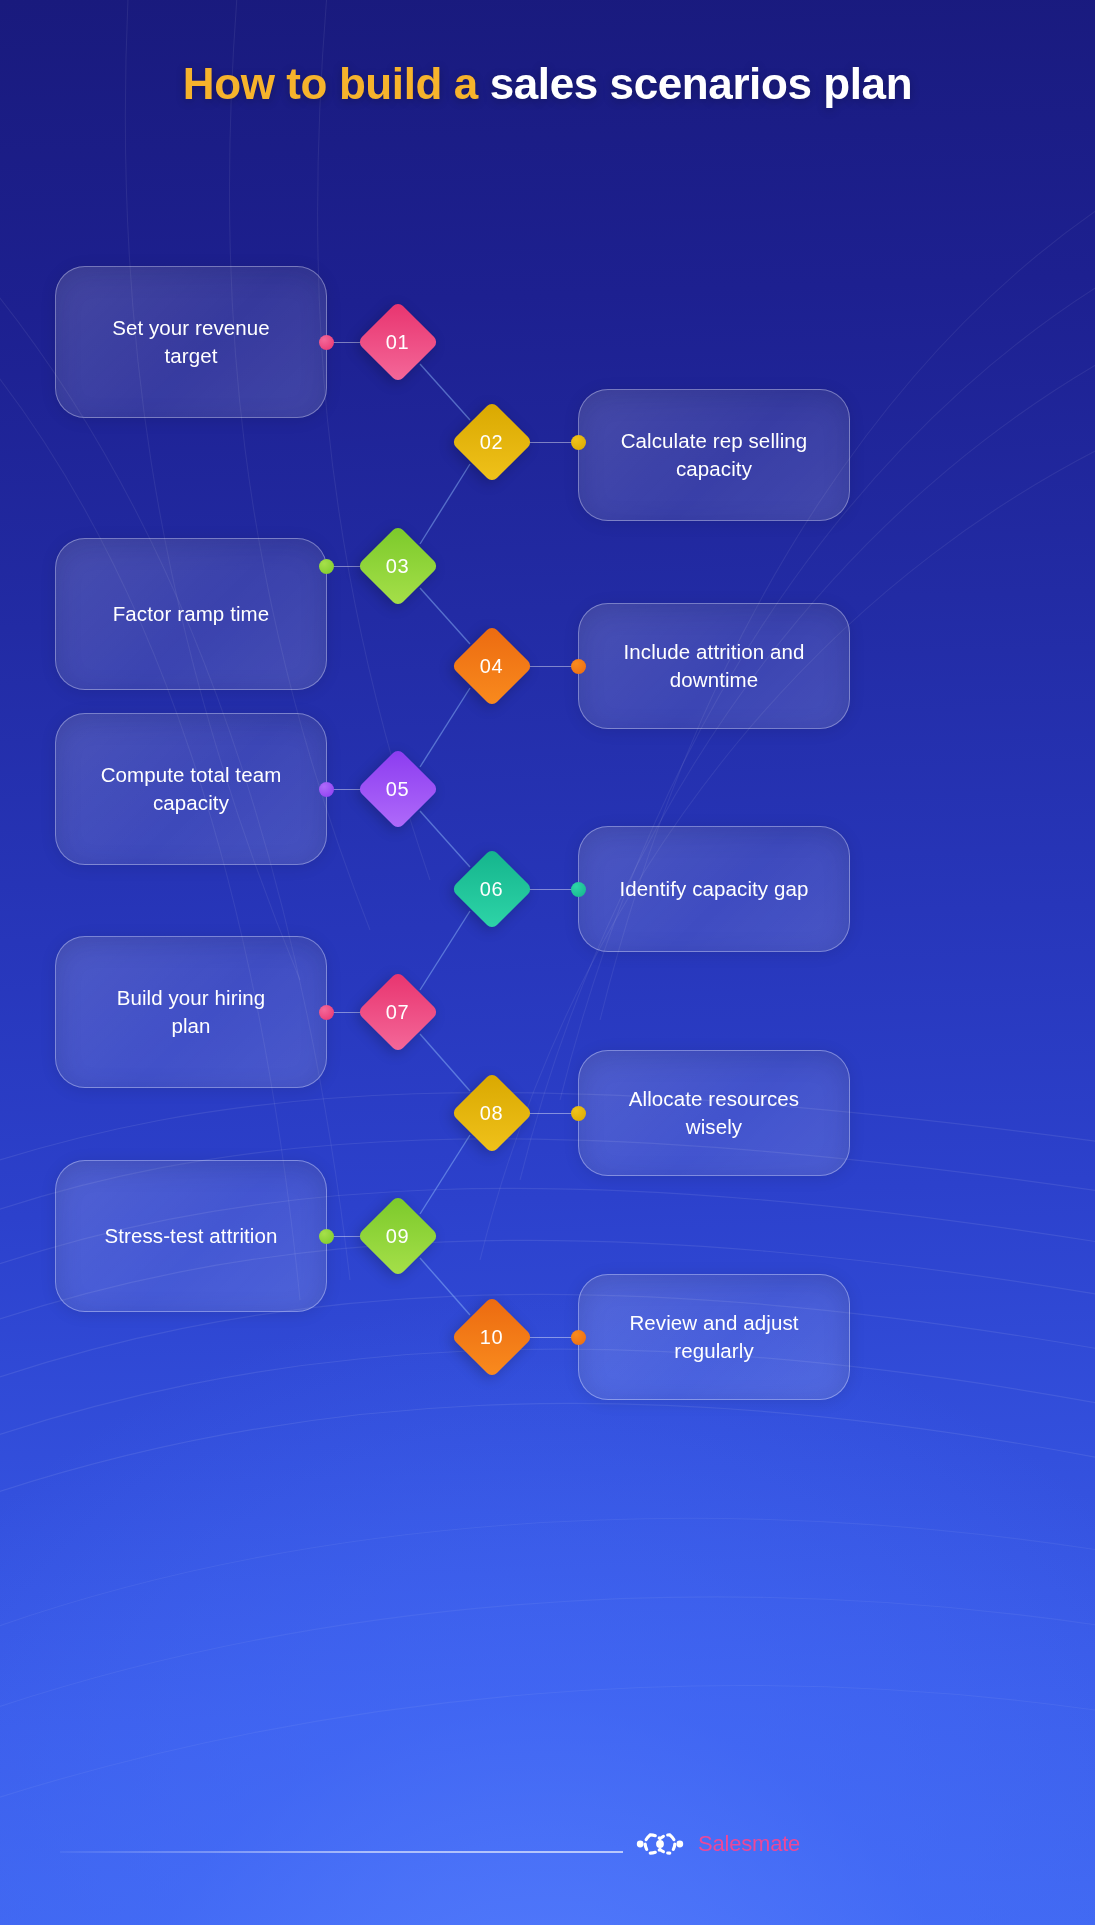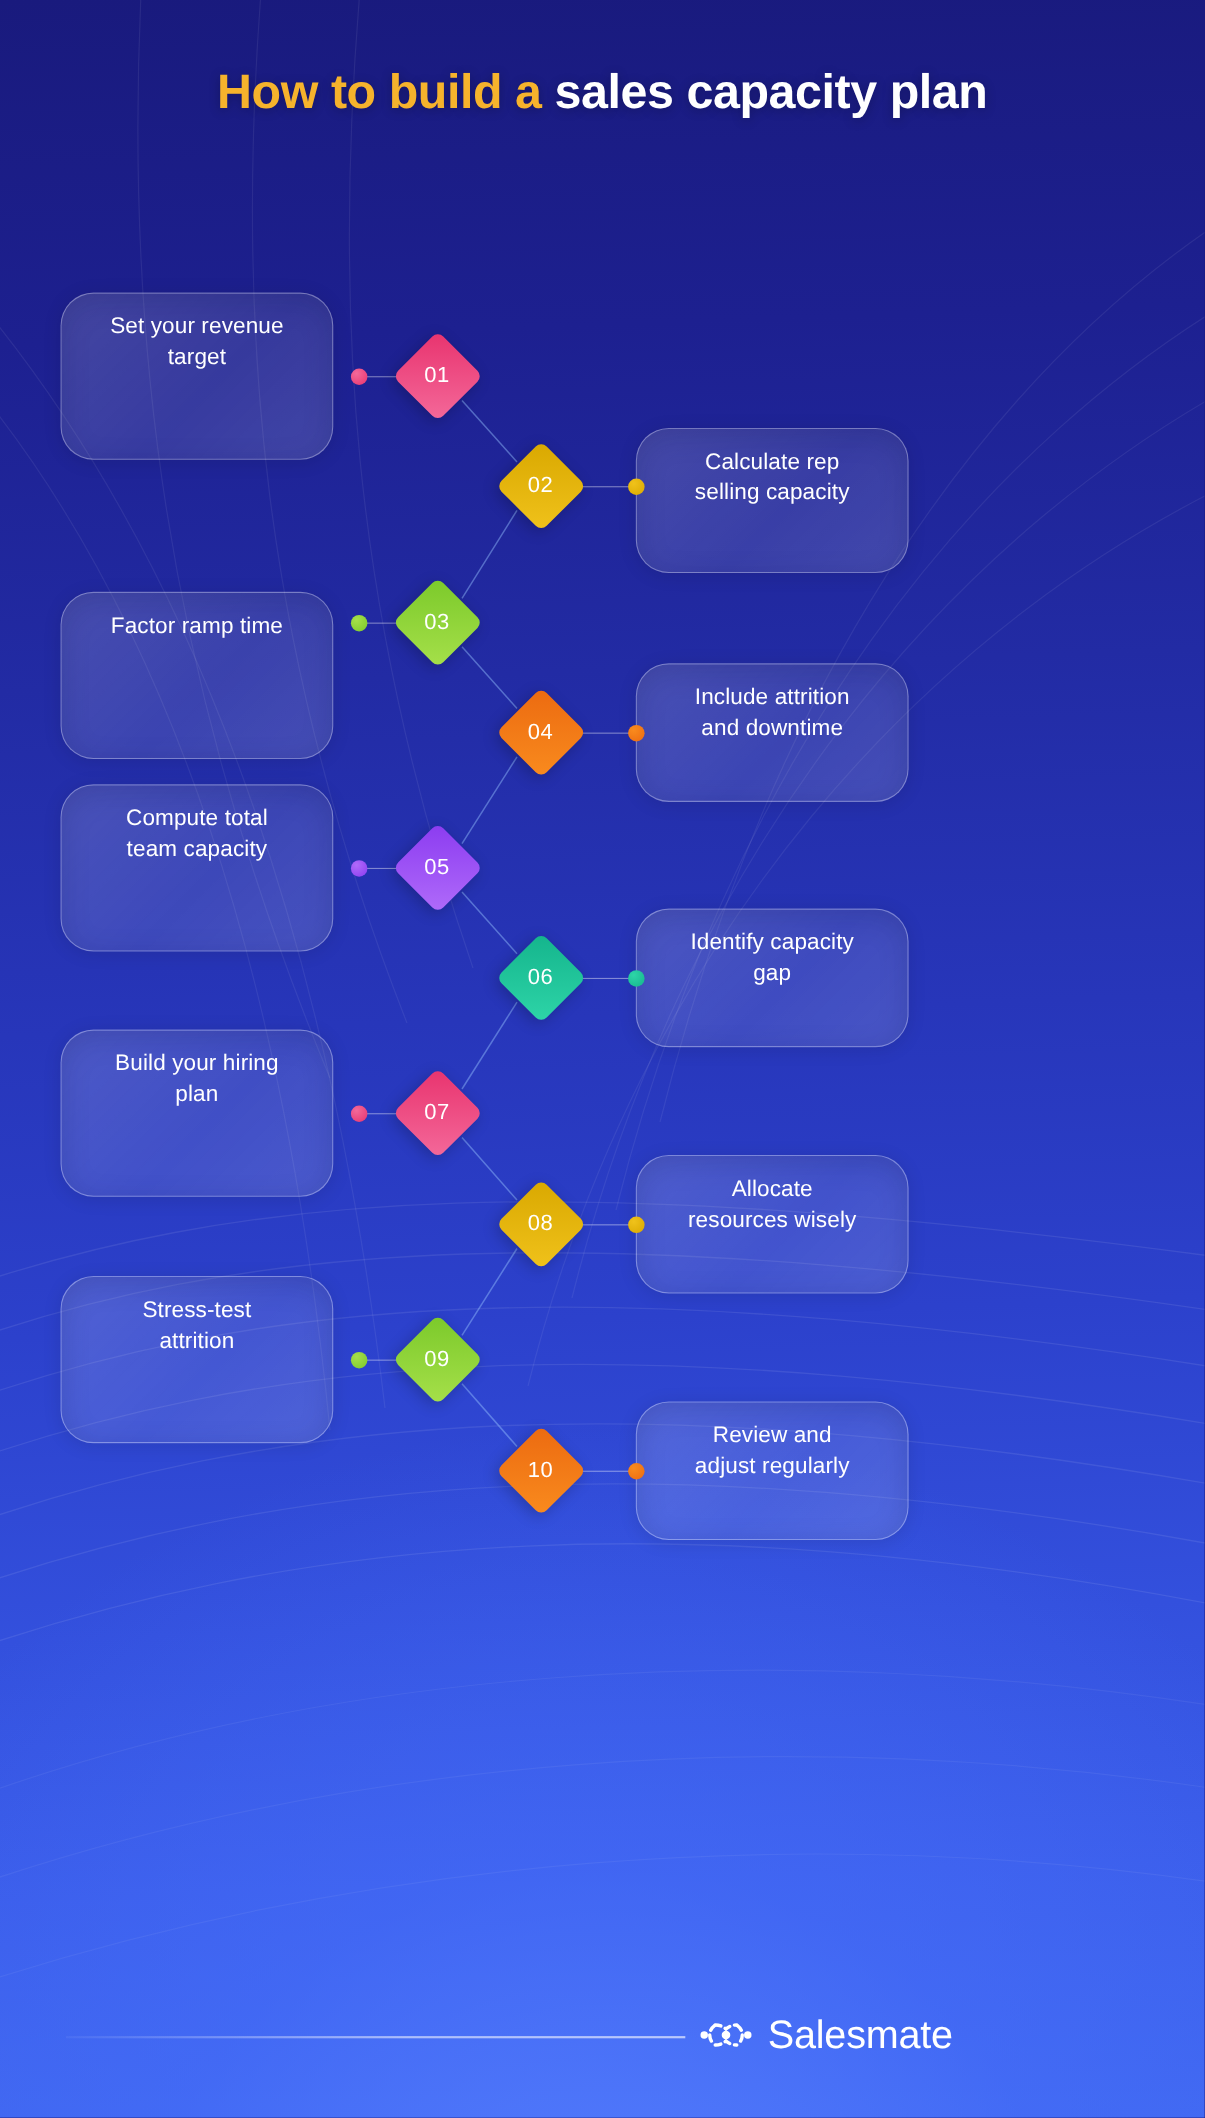--- a/index.html
+++ b/index.html
@@ -29,26 +29,26 @@
     text-shadow:0 2px 10px rgba(0,0,0,.25);
   }
   .title .hl { color:#F6B32C; }
   .title .l2 { display:block; }
 
   
   .step { position:absolute; left:0; width:1095px; }
 
   .card {
     position:absolute;
-    width:248px; min-height:150px;
+    width:272px; min-height:150px;
     border-radius:30px;
     background:linear-gradient(135deg, rgba(255,255,255,.175) 0%, rgba(255,255,255,.115) 55%, rgba(255,255,255,.155) 100%);
     border:1px solid rgba(255,255,255,.30);
     box-shadow:0 6px 26px rgba(10,14,70,.18) inset, 0 2px 16px rgba(0,0,0,.10);
-    display:flex; align-items:flex-start; justify-content:center;
+    display:flex; align-items:center; justify-content:center;
     padding:16px 40px;
   }
   .card.left  { left:55px; }
   .card.right { left:578px; }
   .card-label {
     color:#ffffff; font-size:20.5px; font-weight:500;
     line-height:1.38; text-align:center; letter-spacing:.1px;
   }
 
   .diamond {
@@ -71,21 +71,21 @@
     background:rgba(255,255,255,.42);
   }
 
   
   .footer { position:absolute; left:0; bottom:52px; width:1095px; height:44px; }
   .foot-line {
     position:absolute; left:60px; top:22px; width:563px; height:1.5px;
     background:linear-gradient(90deg, rgba(255,255,255,.05) 0%, rgba(255,255,255,.55) 55%, rgba(255,255,255,.62) 100%);
   }
   .brand { position:absolute; left:636px; top:0; display:flex; align-items:center; gap:14px; }
-  .brand-name { color:#ffffff; font-size:36px; font-weight:500; letter-spacing:-.2px; }
+  .brand-name { color:#ec4899; font-size:22px; font-weight:500; letter-spacing:-.2px; }
 </style>
 </head>
 <body>
 
 <div id="bg"></div>
 
 <svg id="bgsvg" width="1095" height="1925" viewBox="0 0 1095 1925" preserveAspectRatio="none">
   <g stroke="rgba(255,255,255,0.085)" fill="none" stroke-width="1.2">
     <path d="M-60,1180 C220,1080 520,1060 1160,1150"></path>
     <path d="M-60,1230 C220,1125 540,1105 1160,1200"></path>
@@ -109,21 +109,21 @@
   <g stroke="rgba(255,255,255,0.06)" fill="none" stroke-width="1.1">
     <path d="M-40,1640 C280,1520 700,1480 1160,1560"></path>
     <path d="M-40,1720 C300,1600 720,1560 1160,1635"></path>
     <path d="M-40,1810 C320,1690 740,1650 1160,1720"></path>
   </g>
 </svg>
 
 <div class="wrap">
 
   <h1 class="title">
-    <span class="hl">How to build a </span><span>sales capacity plan</span>
+    <span class="hl">How to build a </span><span>sales scenarios plan</span>
   </h1>
 
   <svg width="1095" height="1925" style="position: absolute; left: 0px; top: 0px; pointer-events: none;">
       <line x1="420" y1="364" x2="470" y2="420" stroke="rgba(150,195,255,0.45)" stroke-width="1.4"></line>
       <line x1="470" y1="464" x2="420" y2="544" stroke="rgba(150,195,255,0.45)" stroke-width="1.4"></line>
       <line x1="420" y1="588" x2="470" y2="644" stroke="rgba(150,195,255,0.45)" stroke-width="1.4"></line>
       <line x1="470" y1="688" x2="420" y2="767" stroke="rgba(150,195,255,0.45)" stroke-width="1.4"></line>
       <line x1="420" y1="811" x2="470" y2="867" stroke="rgba(150,195,255,0.45)" stroke-width="1.4"></line>
       <line x1="470" y1="911" x2="420" y2="990" stroke="rgba(150,195,255,0.45)" stroke-width="1.4"></line>
       <line x1="420" y1="1034" x2="470" y2="1091" stroke="rgba(150,195,255,0.45)" stroke-width="1.4"></line>

